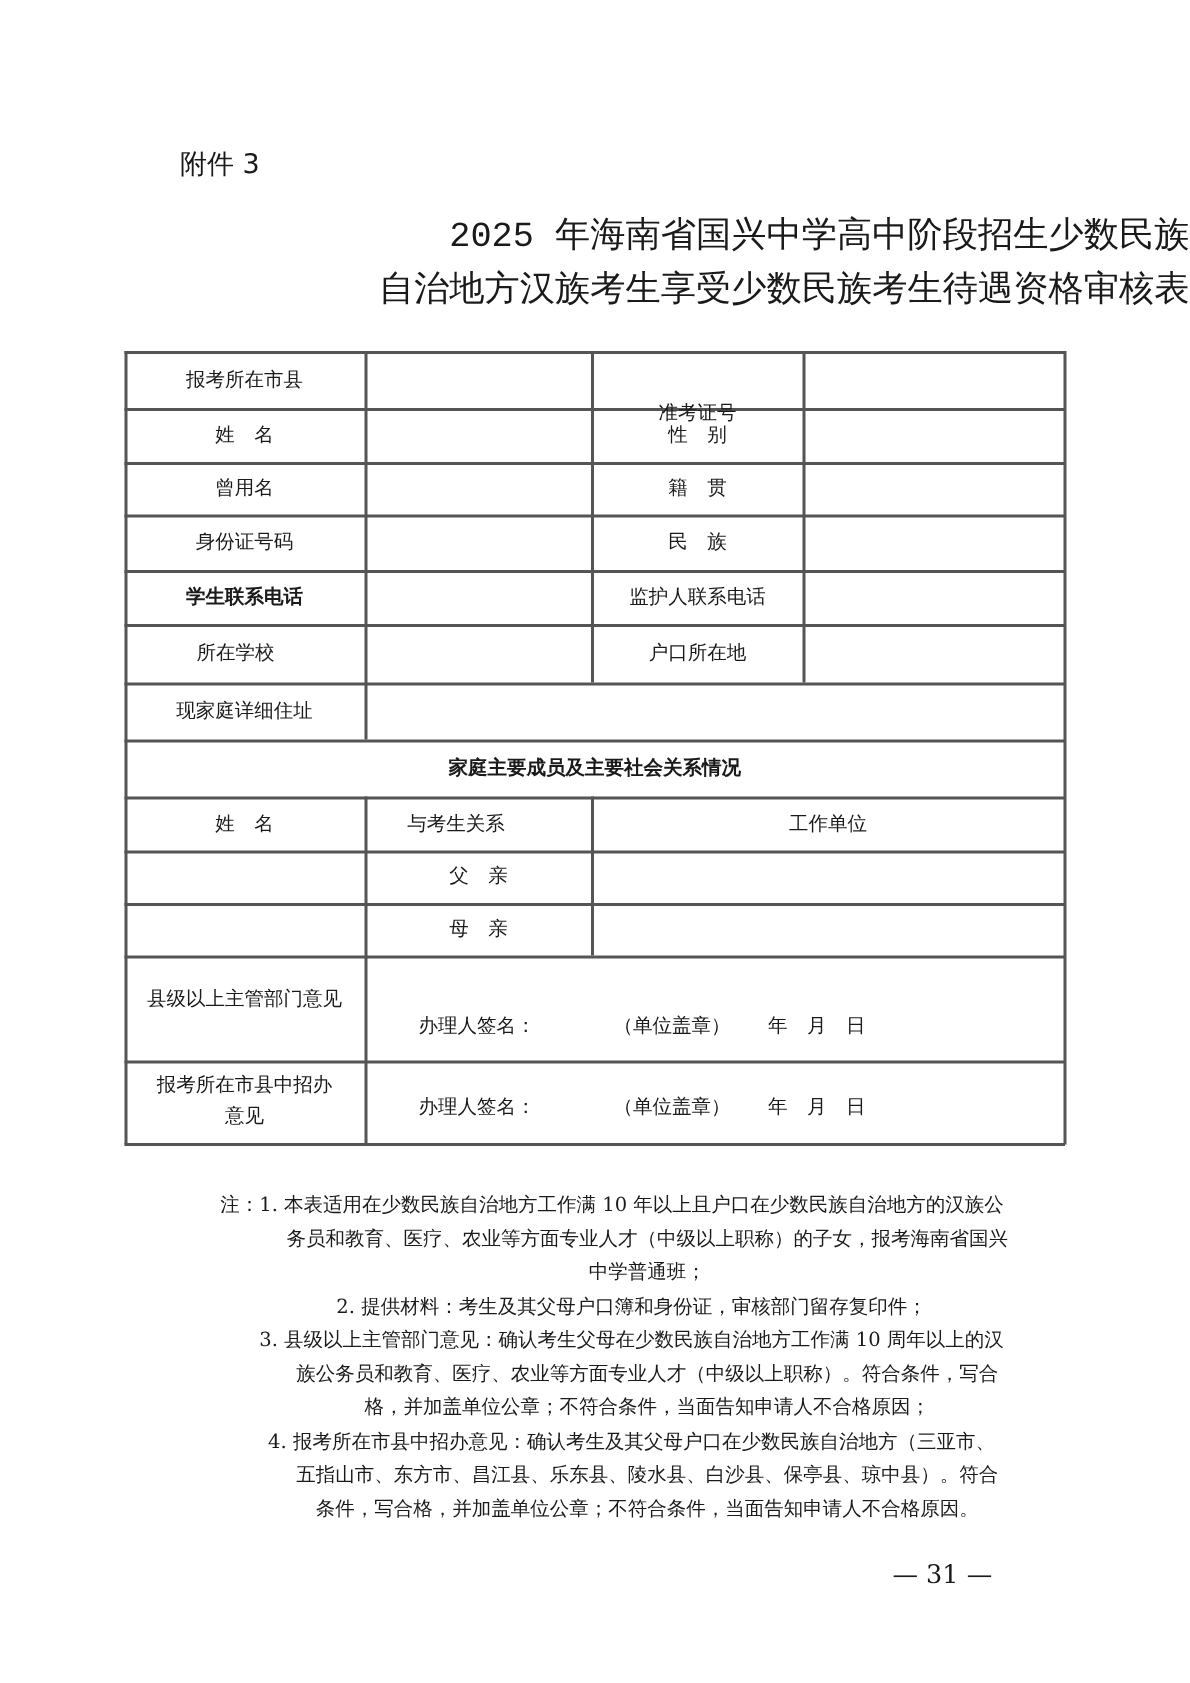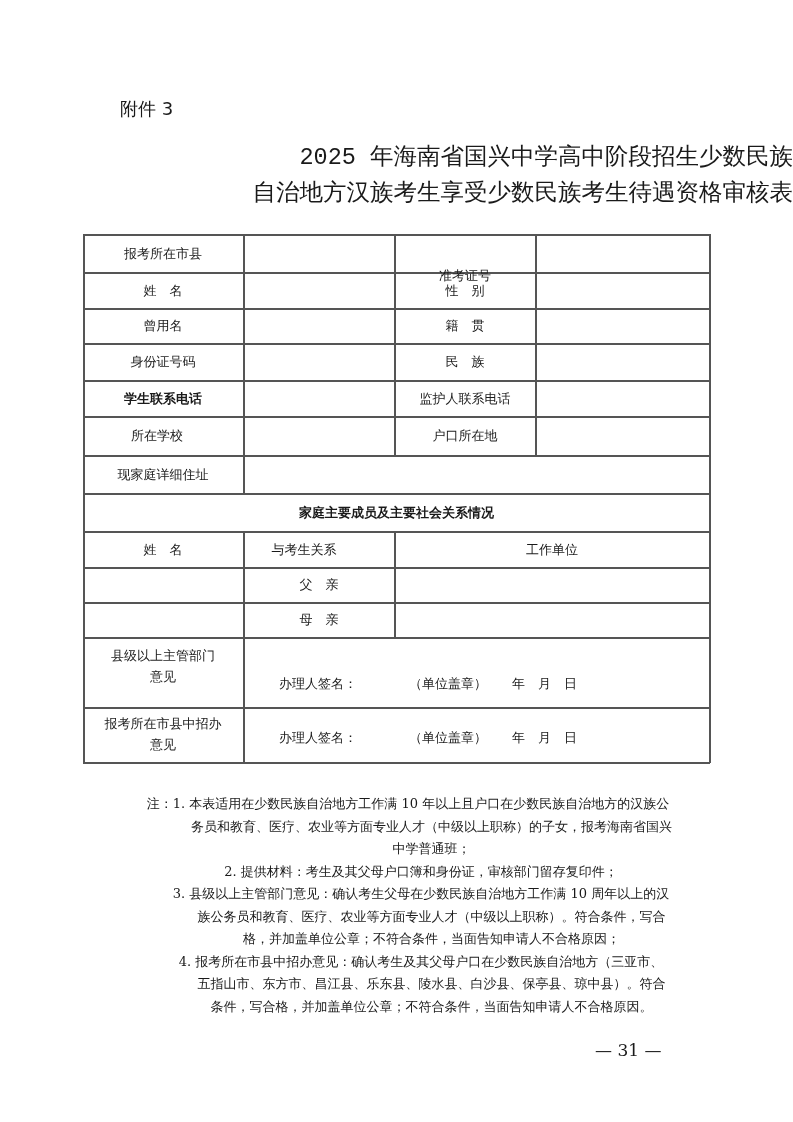--- a/index.html
+++ b/index.html
@@ -91,21 +91,21 @@
   <div class="cell" style="left:312px;top:297px;width:314px;height:36px;">工作单位</div>
 
   <div class="cell" style="left:0;top:333px;width:160px;height:35px;"></div>
   <div class="cell" style="left:161px;top:333px;width:150px;height:35px;">父　亲</div>
   <div class="cell" style="left:312px;top:333px;width:314px;height:35px;"></div>
 
   <div class="cell" style="left:0;top:368px;width:160px;height:35px;"></div>
   <div class="cell" style="left:161px;top:368px;width:150px;height:35px;">母　亲</div>
   <div class="cell" style="left:312px;top:368px;width:314px;height:35px;"></div>
 
-  <div class="cell" style="left:0;top:403px;width:160px;height:58px;flex-direction:column;">
+  <div class="cell" style="left:0;top:403px;width:160px;height:58px;flex-direction:row;">
     <span>县级以上主管部门</span>
     <span>意见</span>
   </div>
   <div style="position:absolute;left:161px;top:403px;width:465px;height:70px;">
     <span class="sig" style="left:35px;top:38px;">办理人签名：</span>
     <span class="sig" style="left:165px;top:38px;">（单位盖章）</span>
     <span class="sig" style="left:268px;top:38px;">年　月　日</span>
   </div>
 
   <div class="cell" style="left:0;top:473px;width:160px;height:54px;flex-direction:column;">

